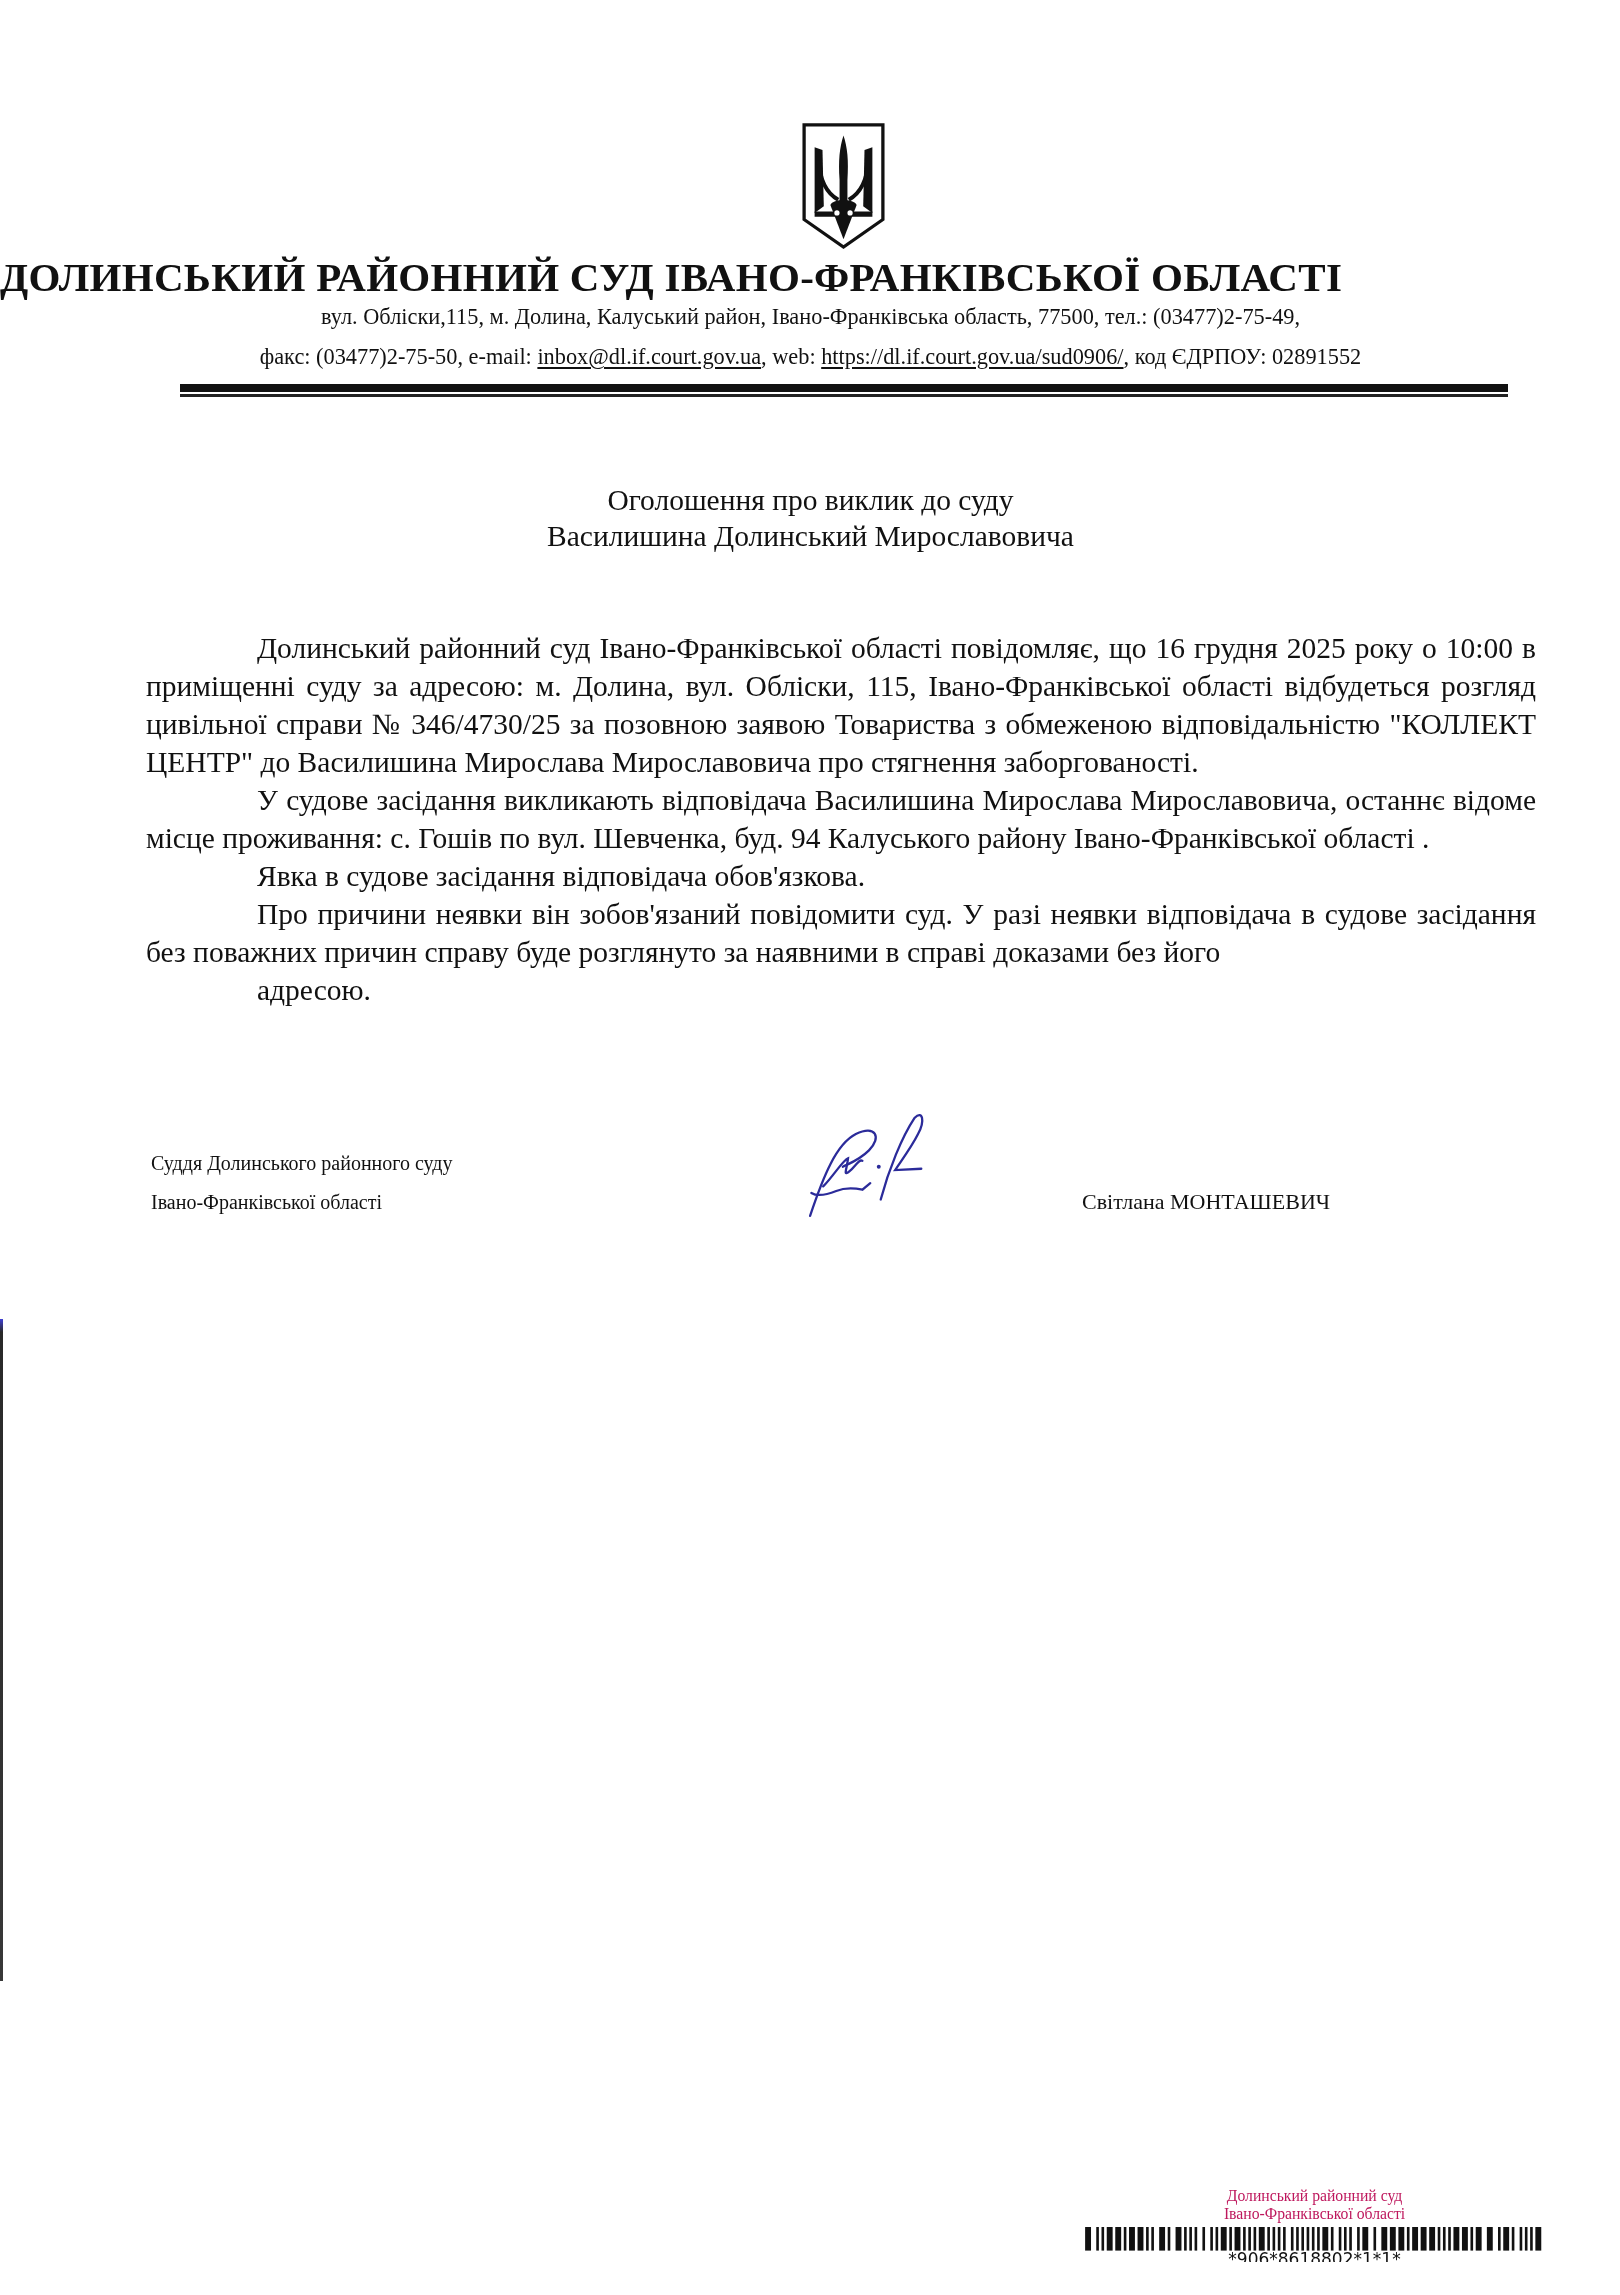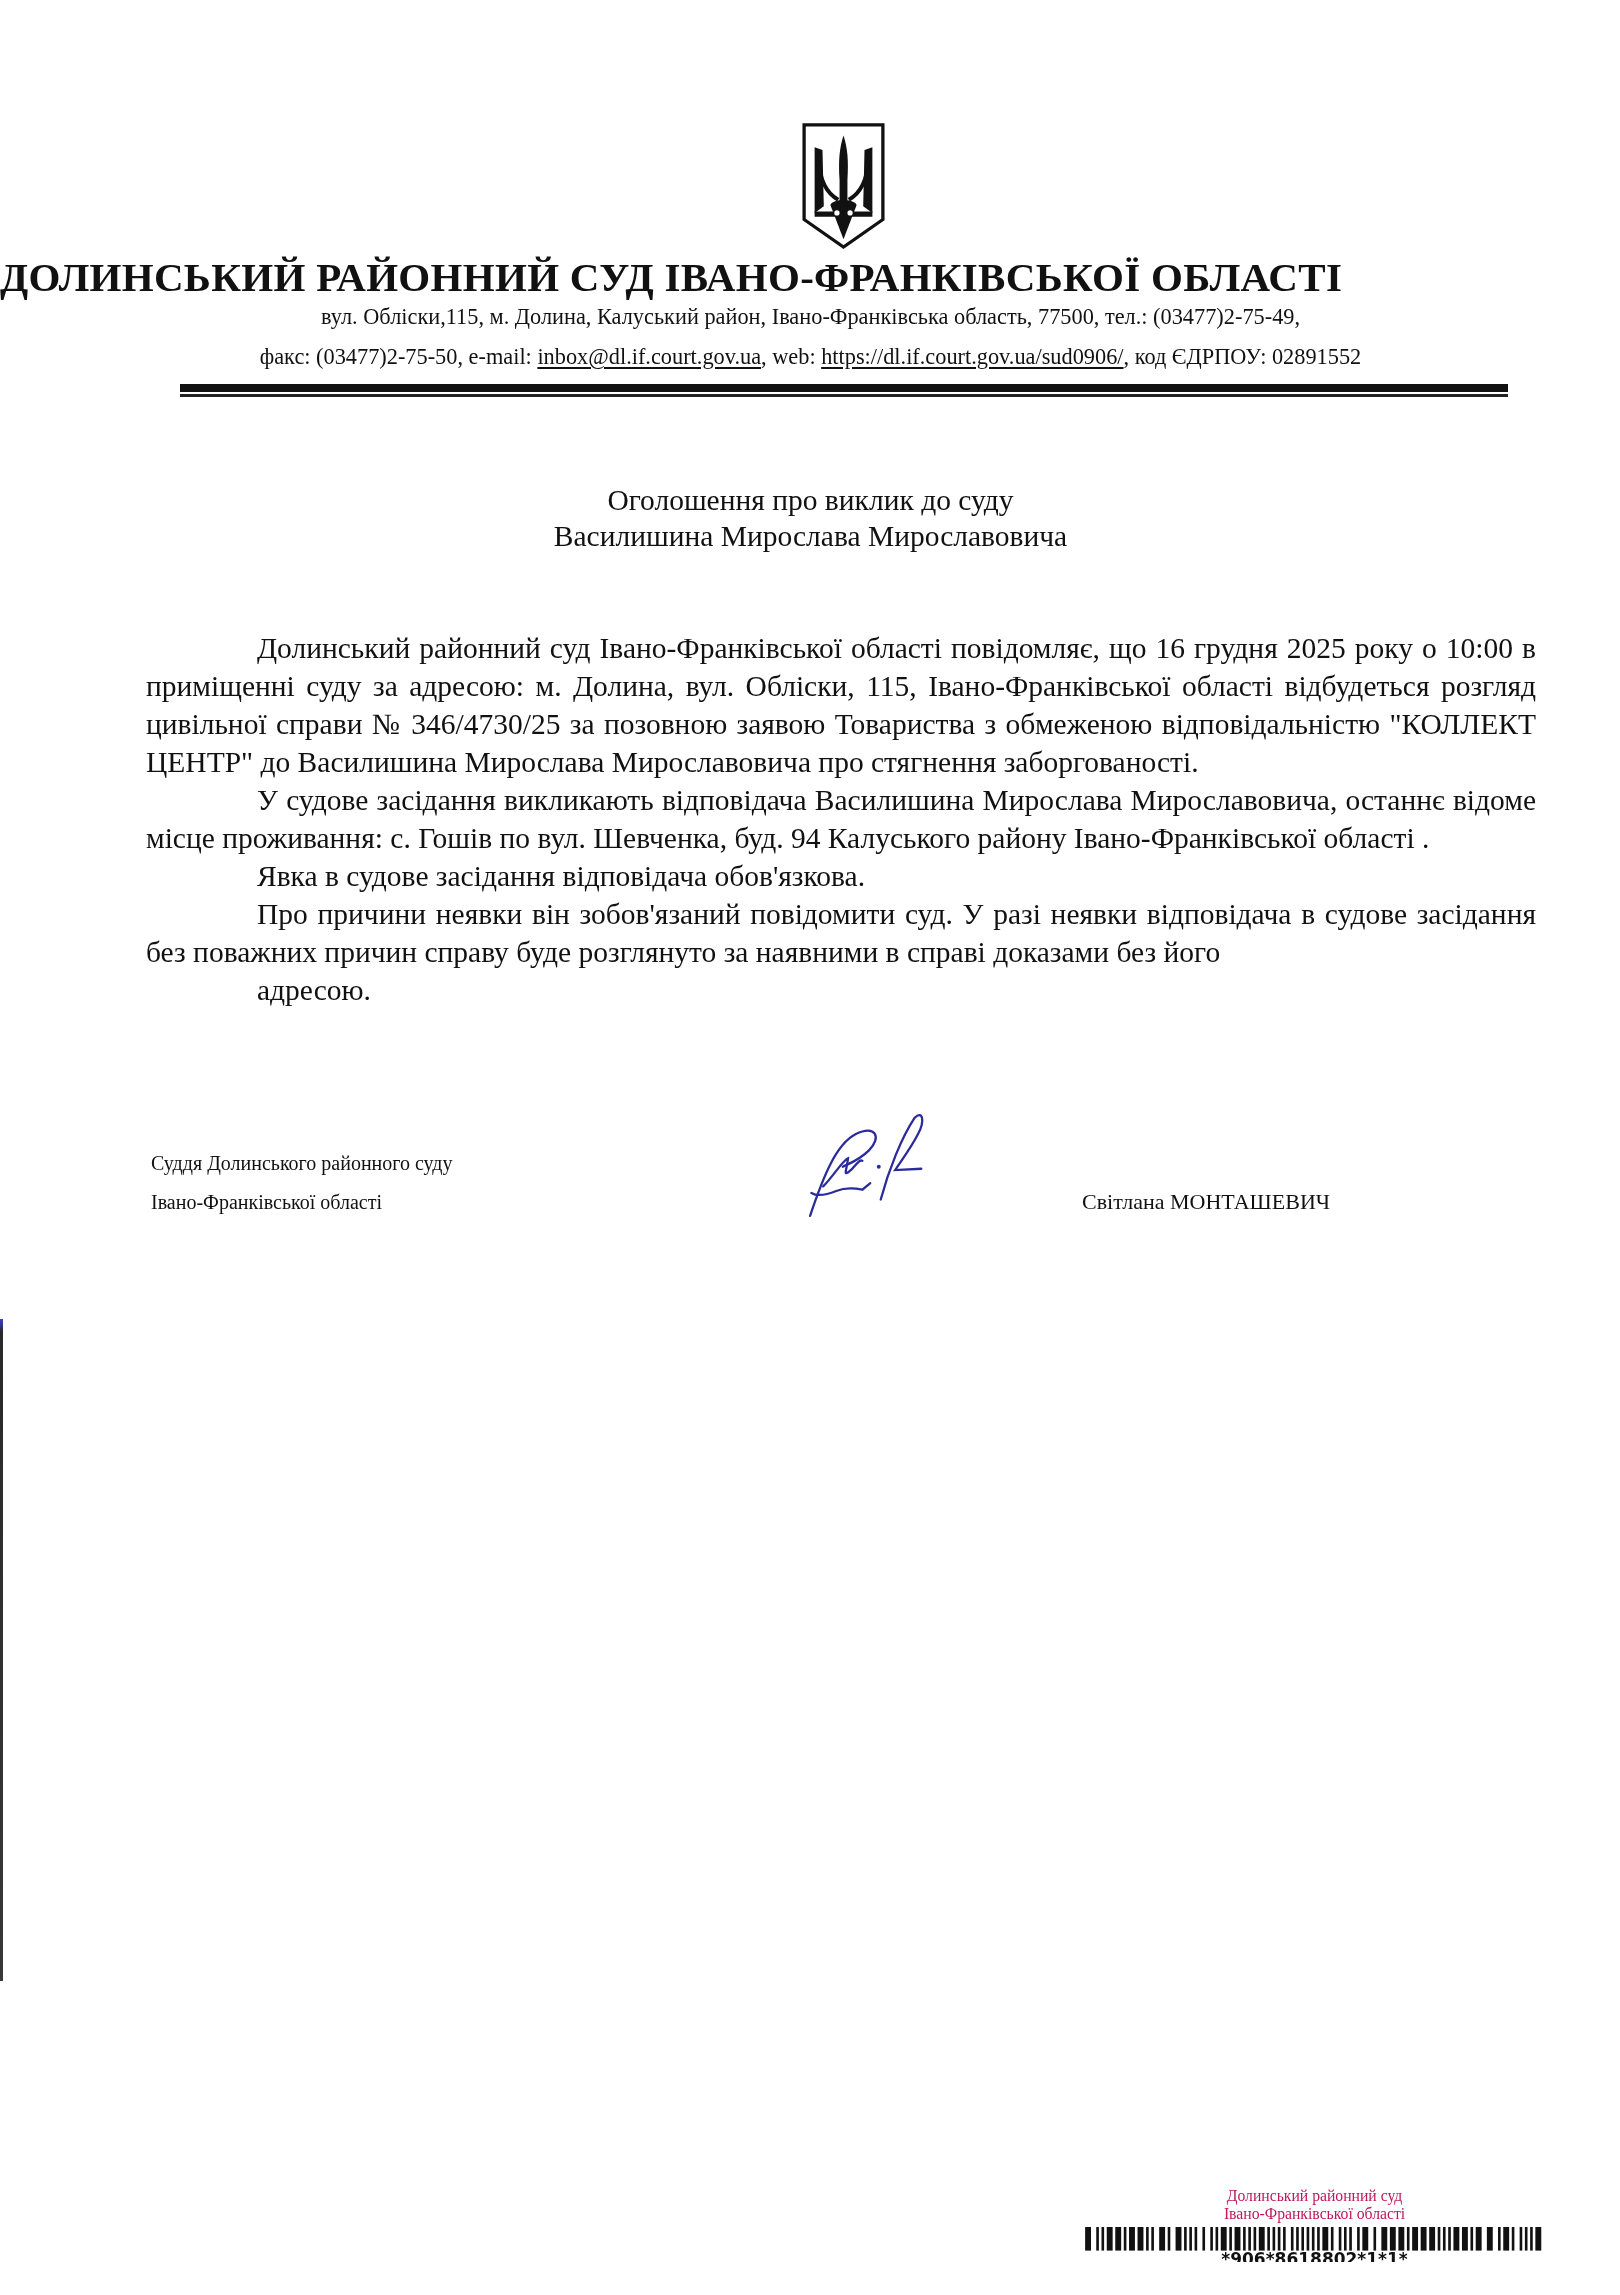--- a/index.html
+++ b/index.html
@@ -53,21 +53,21 @@
     }
     .signature { position: absolute; left: 797px; top: 1098px; width: 157px; height: 131px; }
 
     .stamp {
       position: absolute; left: 1085px; top: 2187px; width: 459px; text-align: center;
       font-family: Liberation Serif, serif; font-size: 15.7px; line-height: 18.4px; color: #be185d;
     }
     .barcode { position: absolute; left: 1085px; top: 2227px; width: 459px; height: 23.6px; }
     .barcode-text {
       position: absolute; left: 1085px; top: 2250px; width: 459px; text-align: center;
-      font-family: "DejaVu Sans", sans-serif; font-weight: bold; font-size: 17px; line-height: 19.7px;
+      font-family: "DejaVu Sans", sans-serif; font-weight: normal; font-size: 17px; line-height: 19.7px;
       height: 11.8px; overflow: hidden;
     }
   </style>
 </head>
 <body>
 
 <div class="scan-edge"></div>
 
 <svg class="emblem" viewBox="0 0 132 198">
   <path d="M6 6 H126 V150 L66 192 L6 150 Z" fill="#fff" stroke="#111" stroke-width="5"></path>
@@ -86,21 +86,21 @@
 
 <div class="addr l1">вул. Обліски,115, м. Долина, Калуський район, Івано-Франківська область, 77500, тел.: (03477)2-75-49,</div>
 <div class="addr l2">
   <span>факс: (03477)2-75-50, e-mail: </span><a>inbox@dl.if.court.gov.ua</a><span>, web: </span><a>https://dl.if.court.gov.ua/sud0906/</a><span>, код ЄДРПОУ:  02891552</span>
 </div>
 
 <div class="rule-thick"></div>
 <div class="rule-thin"></div>
 
 <div class="title t1">Оголошення про виклик до суду</div>
-<div class="title t2">Василишина Мирослава Мирославовича</div>
+<div class="title t2">Василишина Долинський Мирославовича</div>
 
 <div class="body">
   <p>Долинський районний суд Івано-Франківської області повідомляє, що 16 грудня 2025 року о 10:00 в приміщенні суду за адресою: м. Долина, вул. Обліски, 115, Івано-Франківської області відбудеться розгляд цивільної справи № 346/4730/25 за позовною заявою Товариства з обмеженою відповідальністю "КОЛЛЕКТ ЦЕНТР" до Василишина Мирослава Мирославовича  про стягнення заборгованості.</p>
   <p>У судове засідання викликають відповідача   Василишина Мирослава Мирославовича, останнє відоме місце проживання: с. Гошів по вул. Шевченка, буд. 94 Калуського району Івано-Франківської області .</p>
   <p>Явка в судове засідання відповідача  обов'язкова.</p>
   <p>Про причини неявки він зобов'язаний повідомити суд. У разі неявки відповідача в судове засідання без поважних причин справу буде розглянуто за наявними в справі доказами без його</p>
   <span class="indent-line">адресою.</span>
 </div>
 
 <div class="sig-left">

